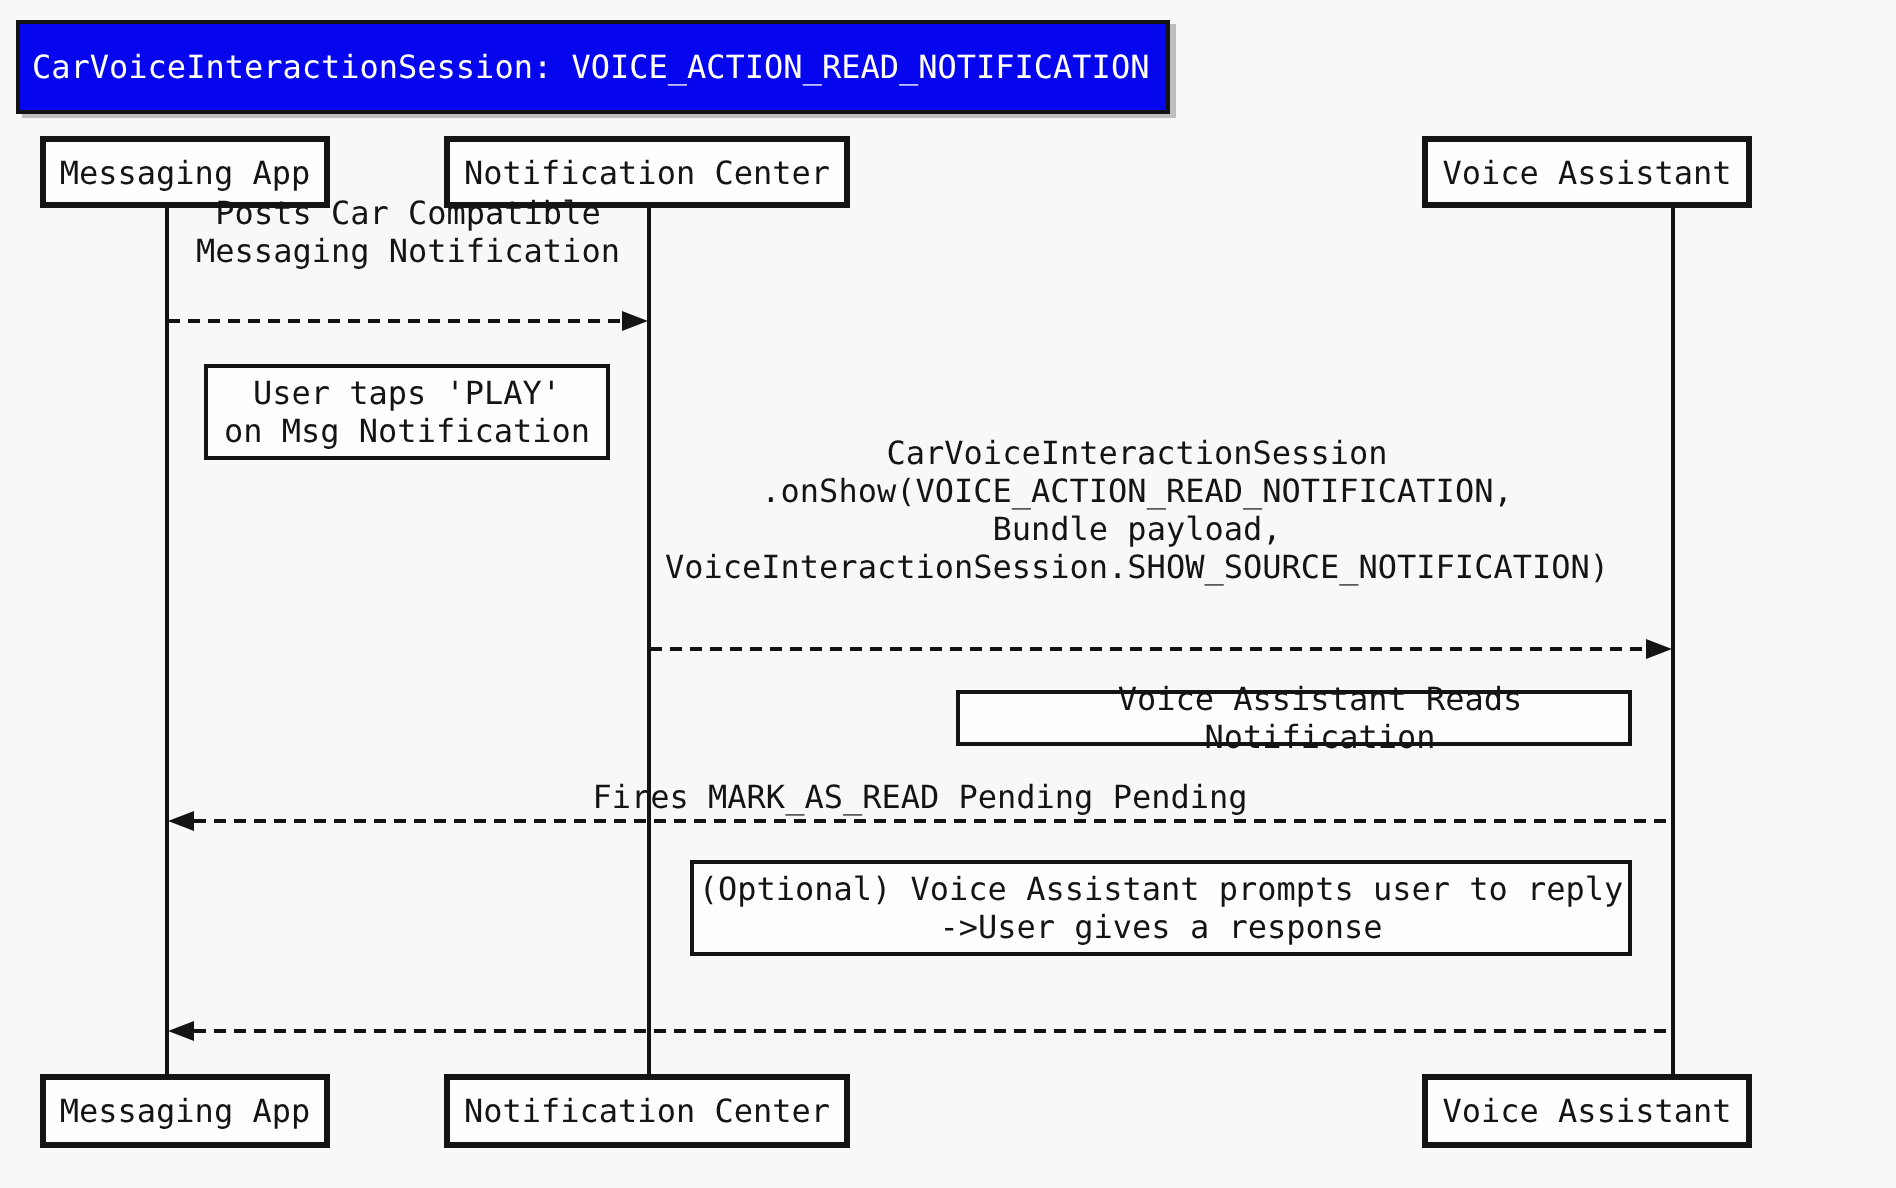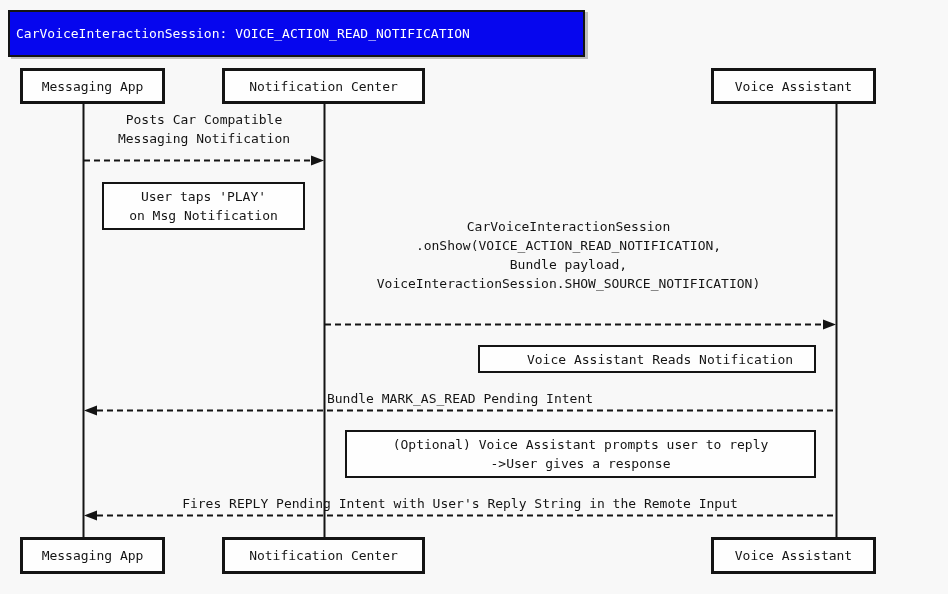--- a/index.html
+++ b/index.html
@@ -10,21 +10,21 @@
     --box-border:#141414;
     --line:#141414;
     --text:#141414;
   }
   html,body{margin:0;padding:0;background:var(--background);}
   .diagram{
     position:relative;
     width:948px;height:594px;
     background:var(--background);
     font-family:"DejaVu Sans Mono","Liberation Mono",monospace;
-    font-size:13px;line-height:19px;color:var(--text);
+    font-size:16px;line-height:19px;color:var(--text);
     overflow:hidden;
   }
   .overlay{position:absolute;left:0;top:0;width:948px;height:594px;pointer-events:none;}
   .overlay .lifeline{stroke:var(--line);stroke-width:2;}
   .overlay .msgline{stroke:var(--line);stroke-width:2;stroke-dasharray:6 4;}
   .overlay .arrowhead{fill:var(--line);stroke:none;}
 
   .title-box{
     position:absolute;left:8px;top:10px;width:577px;height:47px;
     background:var(--title-bg);color:var(--title-text);
@@ -62,21 +62,21 @@
   }
   .n1{left:102px;top:182px;width:203px;height:48px;}
   .n2{left:478px;top:345px;width:338px;height:28px;padding-left:26px;}
   .n3{left:345px;top:430px;width:471px;height:48px;}
 
   .msg{
     position:absolute;
     text-align:center;
     white-space:pre-line;
   }
-  .m1{left:83px;top:110px;width:242px;}
+  .m1{left:83px;top:97px;width:242px;}
   .m2{left:312px;top:217px;width:513px;}
   .m3{left:83px;top:389px;width:754px;}
   .m4{left:83px;top:494px;width:754px;}
 </style>
 </head>
 <body>
 
 <div class="diagram">
 
   <svg class="overlay" viewBox="0 0 948 594" xmlns="http://www.w3.org/2000/svg">
@@ -117,26 +117,25 @@
   <div class="note n1">User taps 'PLAY'
 on Msg Notification</div>
 
   <div class="msg m2">CarVoiceInteractionSession
 .onShow(VOICE_ACTION_READ_NOTIFICATION,
 Bundle payload,
 VoiceInteractionSession.SHOW_SOURCE_NOTIFICATION)</div>
 
   <div class="note n2">Voice Assistant Reads Notification</div>
 
-  <div class="msg m3">Bundle MARK_AS_READ Pending Intent</div>
+  <div class="msg m3">Fires MARK_AS_READ Pending Pending</div>
 
   <div class="note n3">(Optional) Voice Assistant prompts user to reply
 -&gt;User gives a response</div>
 
-  <div class="msg m4">Fires REPLY Pending Intent with User's Reply String in the Remote Input</div>
 
   <div class="pbox bottom p-msgapp">
     <span>Messaging App</span>
   </div>
   <div class="pbox bottom p-notif">
     <span>Notification Center</span>
   </div>
   <div class="pbox bottom p-voice">
     <span>Voice Assistant</span>
   </div>

